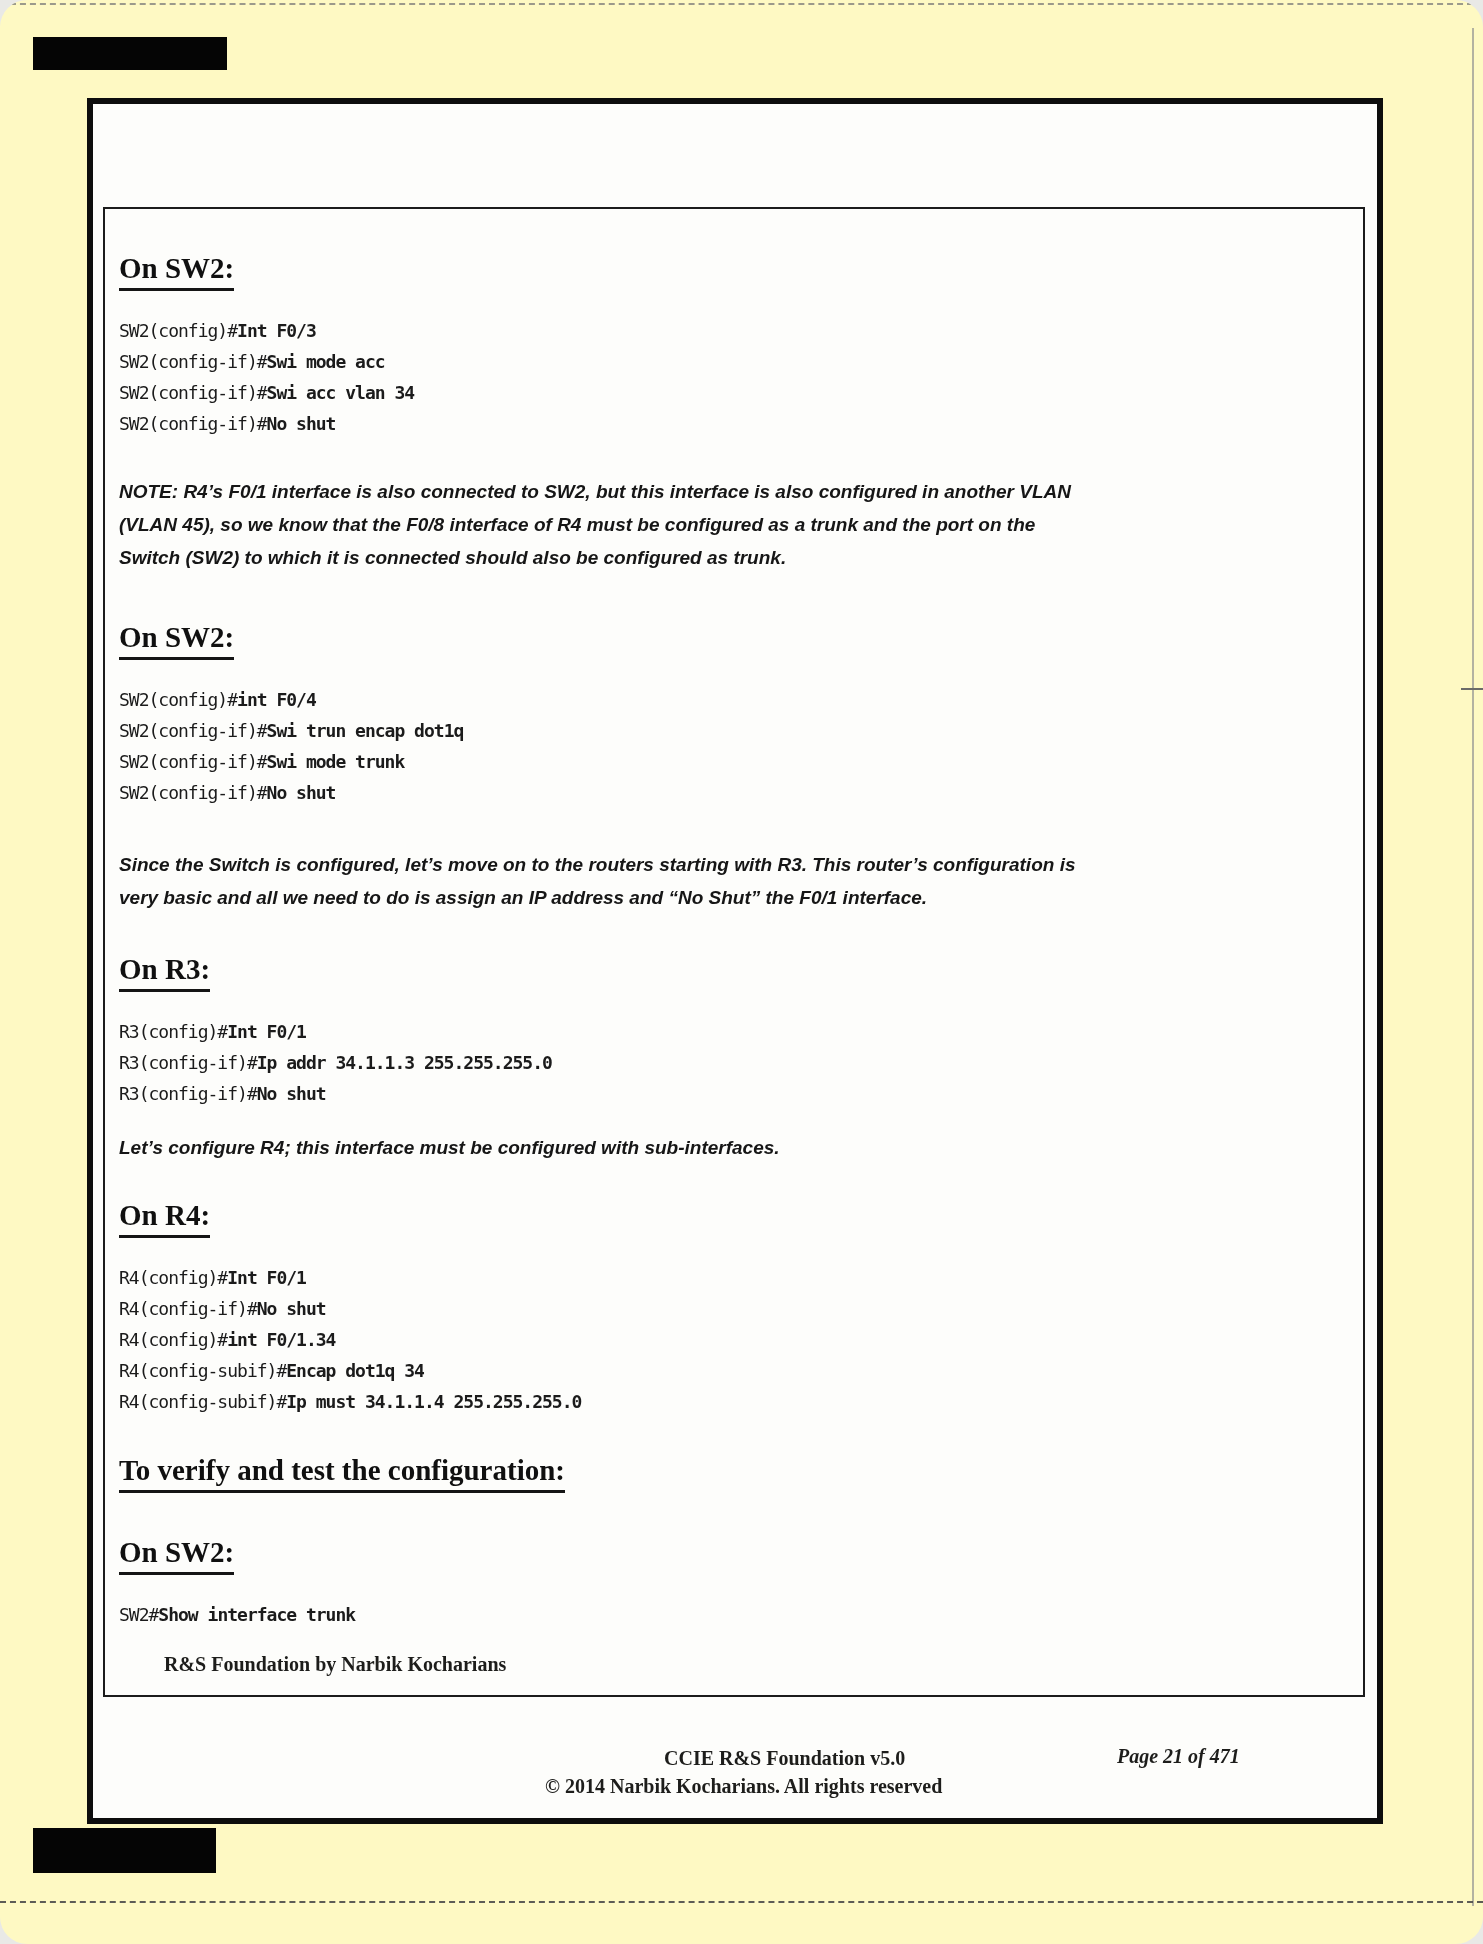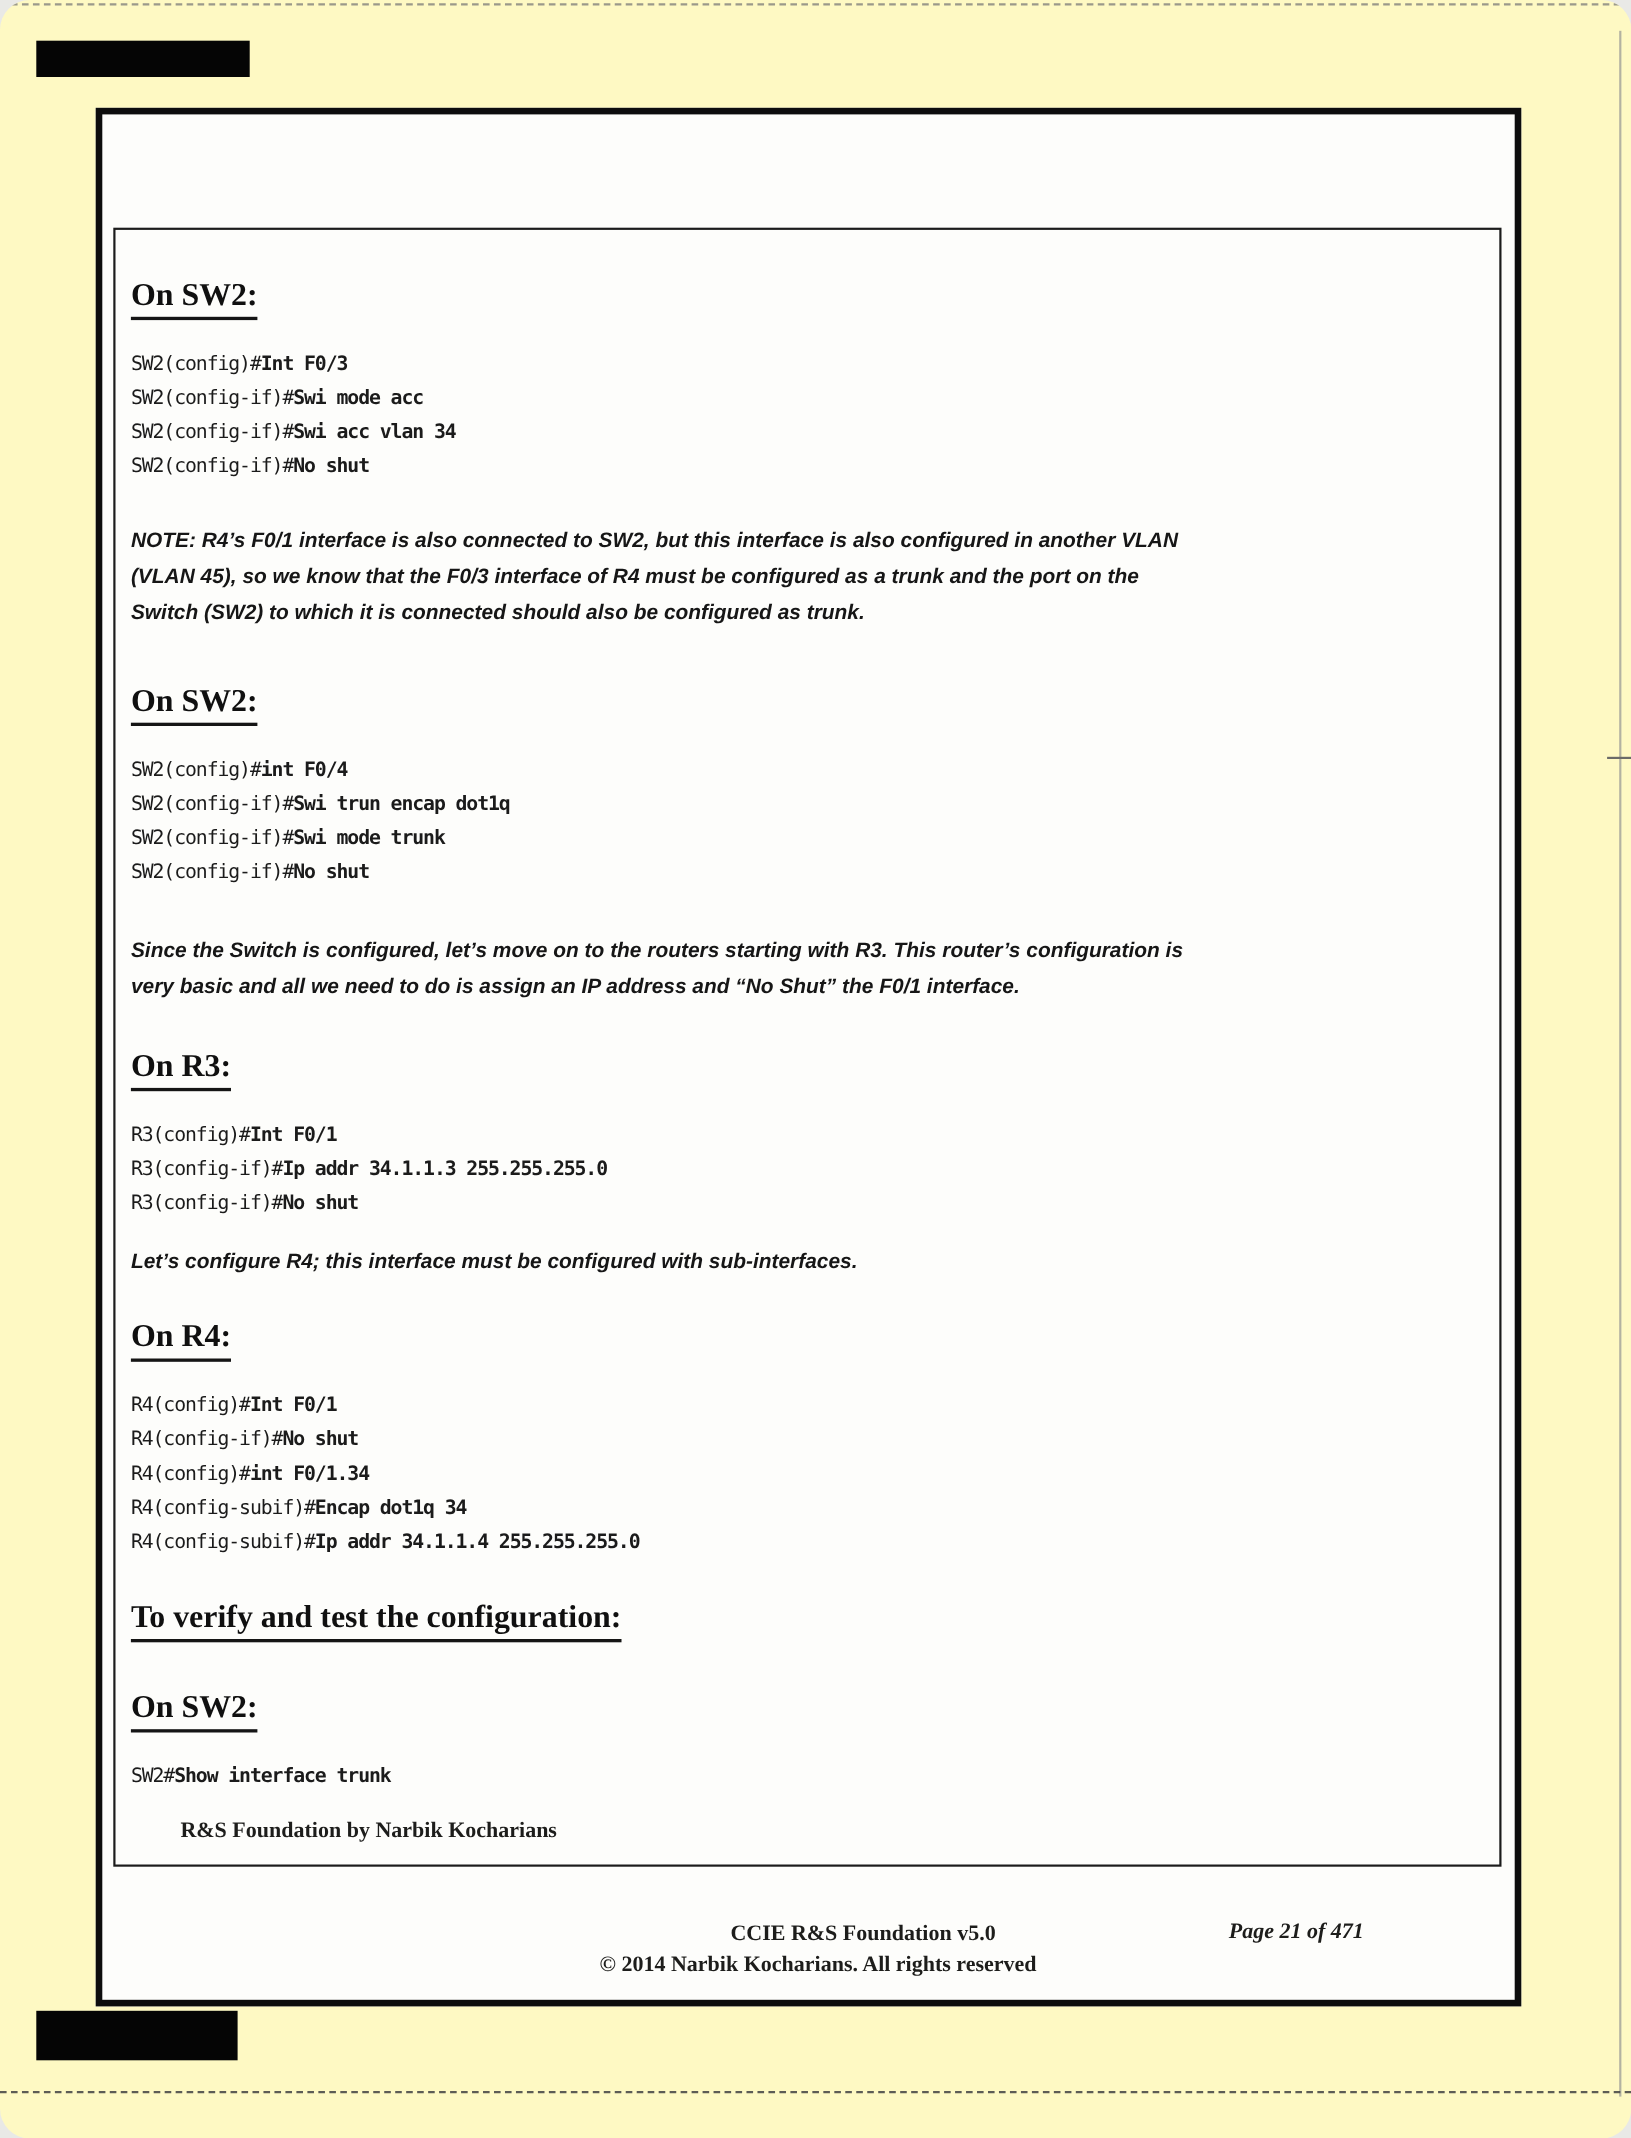--- a/index.html
+++ b/index.html
@@ -96,21 +96,21 @@
 
       <div class="code" style="margin-top:24px">
         <div class="cl"><span class="cp">SW2(config)#</span><span class="cc">Int F0/3</span></div>
         <div class="cl"><span class="cp">SW2(config-if)#</span><span class="cc">Swi mode acc</span></div>
         <div class="cl"><span class="cp">SW2(config-if)#</span><span class="cc">Swi acc vlan 34</span></div>
         <div class="cl"><span class="cp">SW2(config-if)#</span><span class="cc">No shut</span></div>
       </div>
 
       <div class="para" style="margin-top:36px">
         <div class="pl">NOTE: R4’s F0/1 interface is also connected to SW2, but this interface is also configured in another VLAN</div>
-        <div class="pl">(VLAN 45), so we know that the F0/3 interface of R4 must be configured as a trunk and the port on the</div>
+        <div class="pl">(VLAN 45), so we know that the F0/8 interface of R4 must be configured as a trunk and the port on the</div>
         <div class="pl">Switch (SW2) to which it is connected should also be configured as trunk.</div>
       </div>
 
       <h2 class="hd" style="margin-top:46px"><span class="hd-t">On SW2:</span></h2>
 
       <div class="code" style="margin-top:24px">
         <div class="cl"><span class="cp">SW2(config)#</span><span class="cc">int F0/4</span></div>
         <div class="cl"><span class="cp">SW2(config-if)#</span><span class="cc">Swi trun encap dot1q</span></div>
         <div class="cl"><span class="cp">SW2(config-if)#</span><span class="cc">Swi mode trunk</span></div>
         <div class="cl"><span class="cp">SW2(config-if)#</span><span class="cc">No shut</span></div>
@@ -136,21 +136,21 @@
       <h2 class="hd" style="margin-top:34px"><span class="hd-t">On R4:</span></h2>
 
       <div class="code" style="margin-top:24px">
         <div class="cl"><span class="cp">R4(config)#</span><span class="cc">Int F0/1</span></div>
         <div class="cl"><span class="cp">R4(config-if)#</span><span class="cc">No shut</span></div>
       </div>
 
       <div class="code" style="">
         <div class="cl"><span class="cp">R4(config)#</span><span class="cc">int F0/1.34</span></div>
         <div class="cl"><span class="cp">R4(config-subif)#</span><span class="cc">Encap dot1q 34</span></div>
-        <div class="cl"><span class="cp">R4(config-subif)#</span><span class="cc">Ip addr 34.1.1.4 255.255.255.0</span></div>
+        <div class="cl"><span class="cp">R4(config-subif)#</span><span class="cc">Ip must 34.1.1.4 255.255.255.0</span></div>
       </div>
 
       <h2 class="hd" style="margin-top:36px"><span class="hd-t">To verify and test the configuration:</span></h2>
 
       <h2 class="hd" style="margin-top:42px"><span class="hd-t">On SW2:</span></h2>
 
       <div class="code" style="margin-top:24px">
         <div class="cl"><span class="cp">SW2#</span><span class="cc">Show interface trunk</span></div>
       </div>
 

